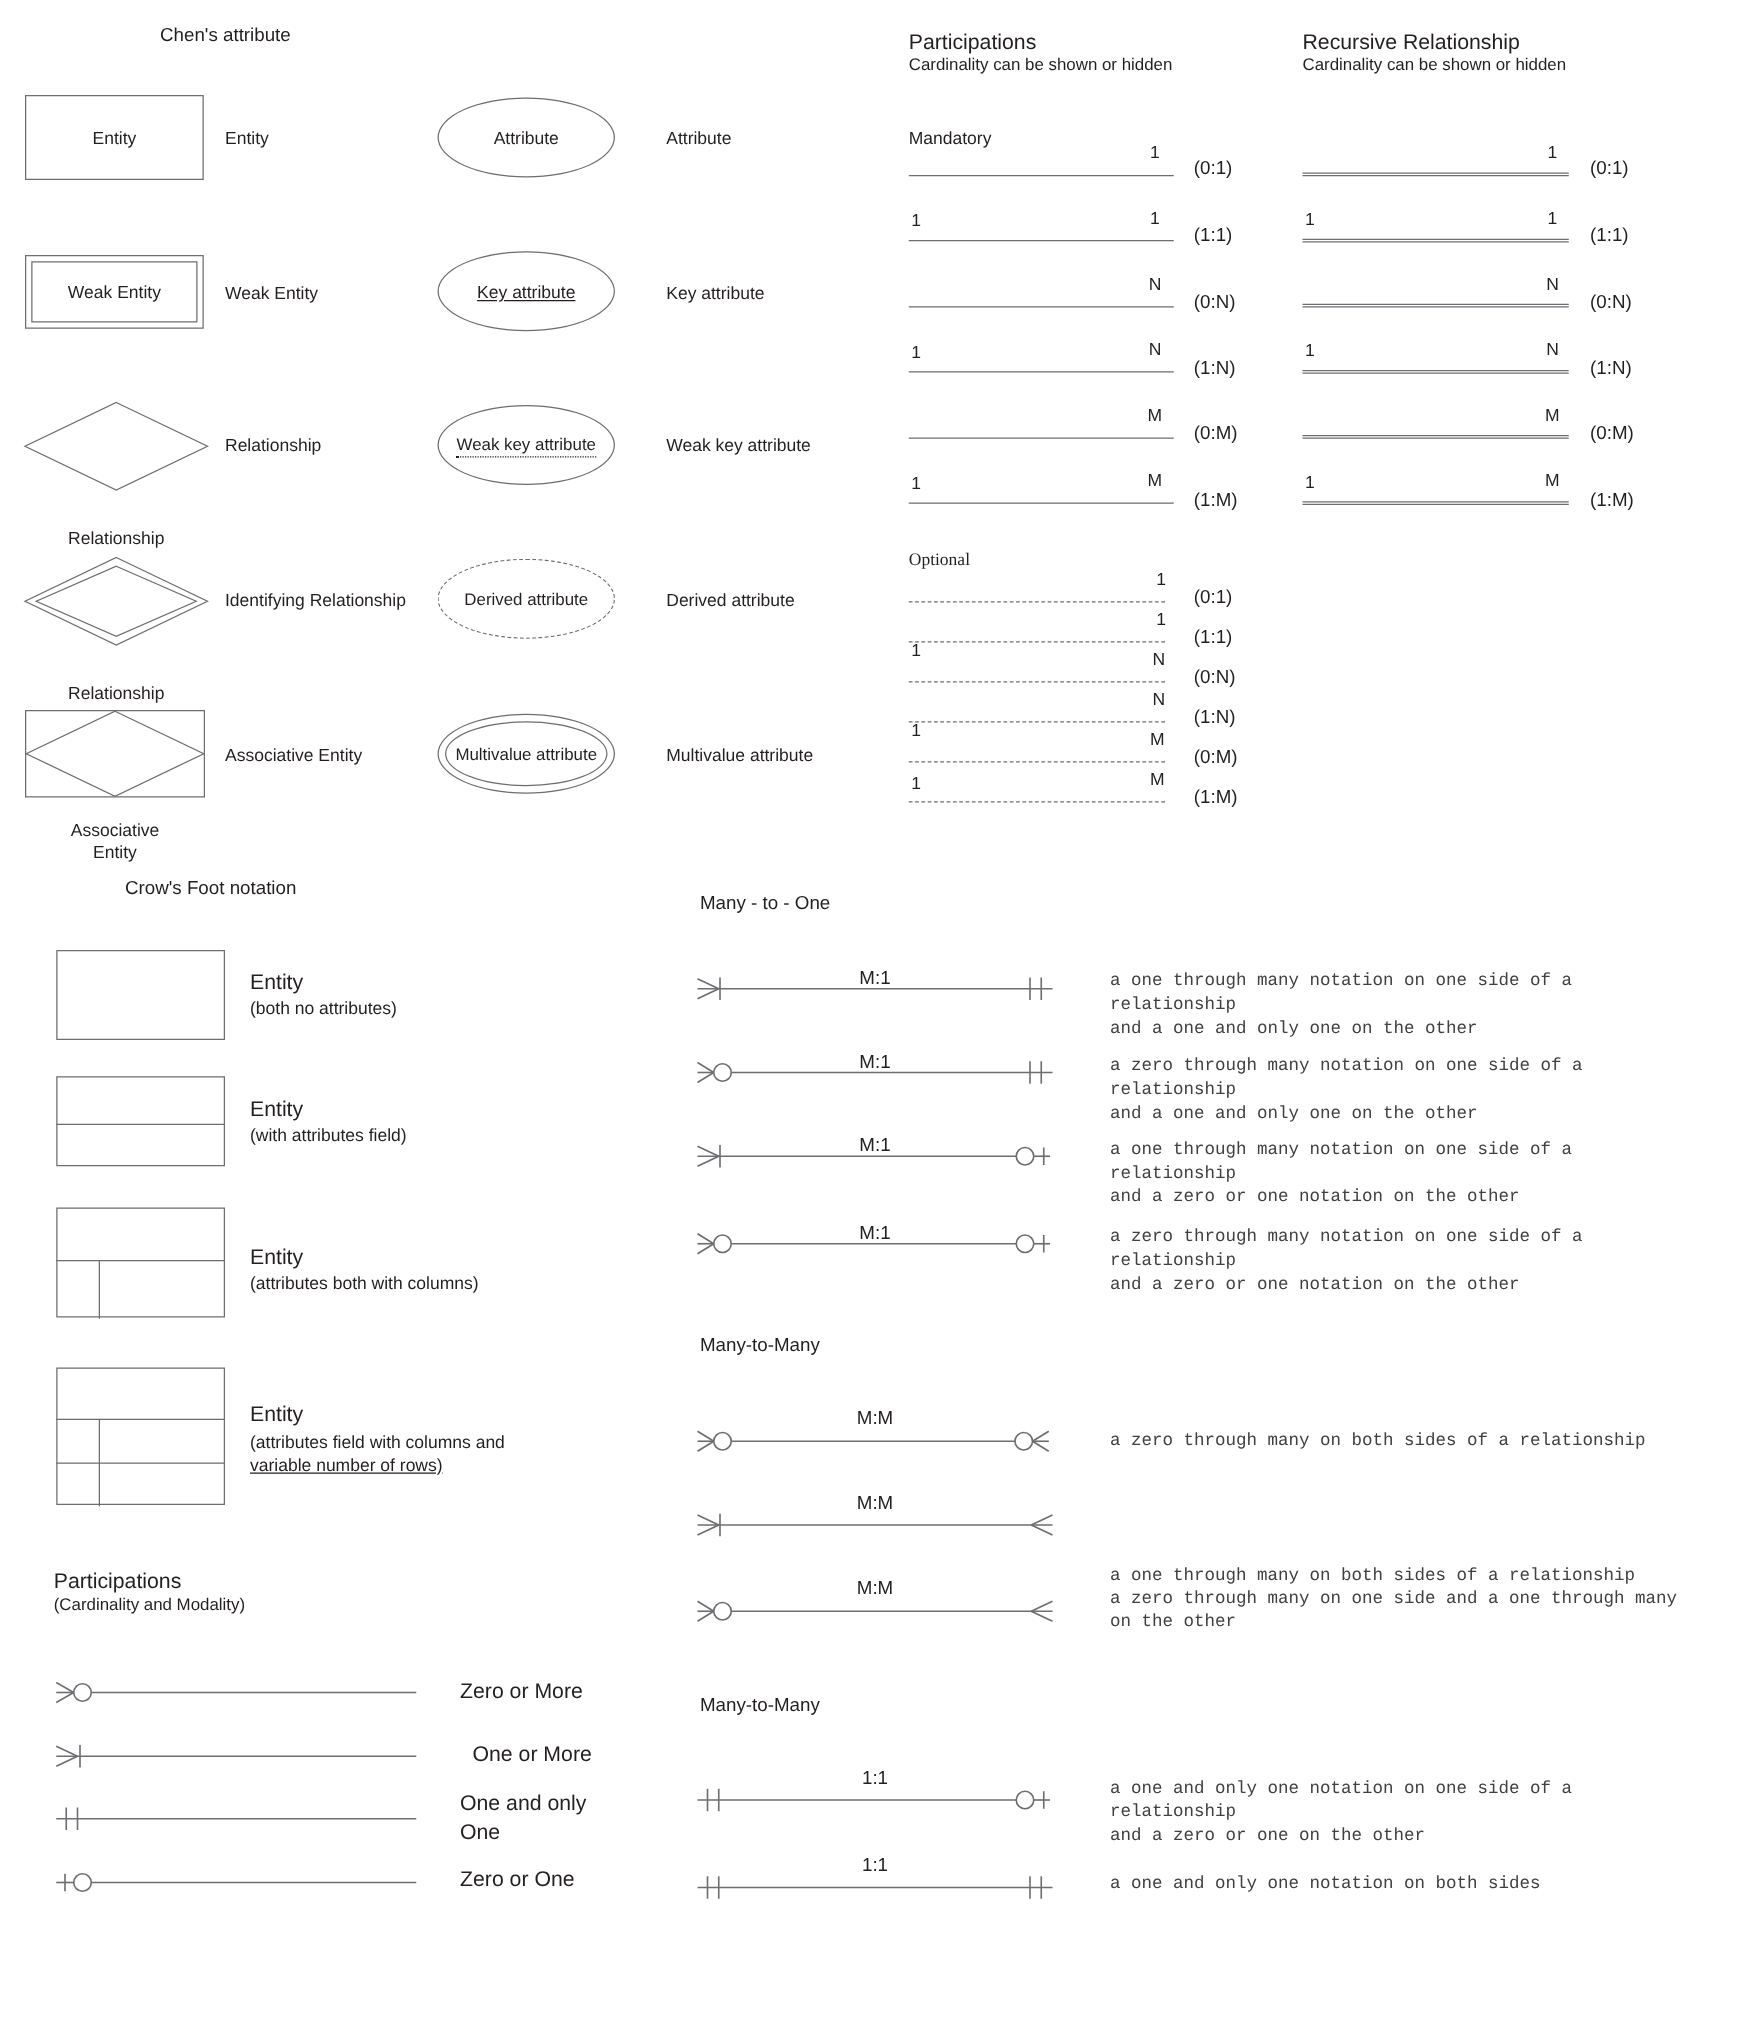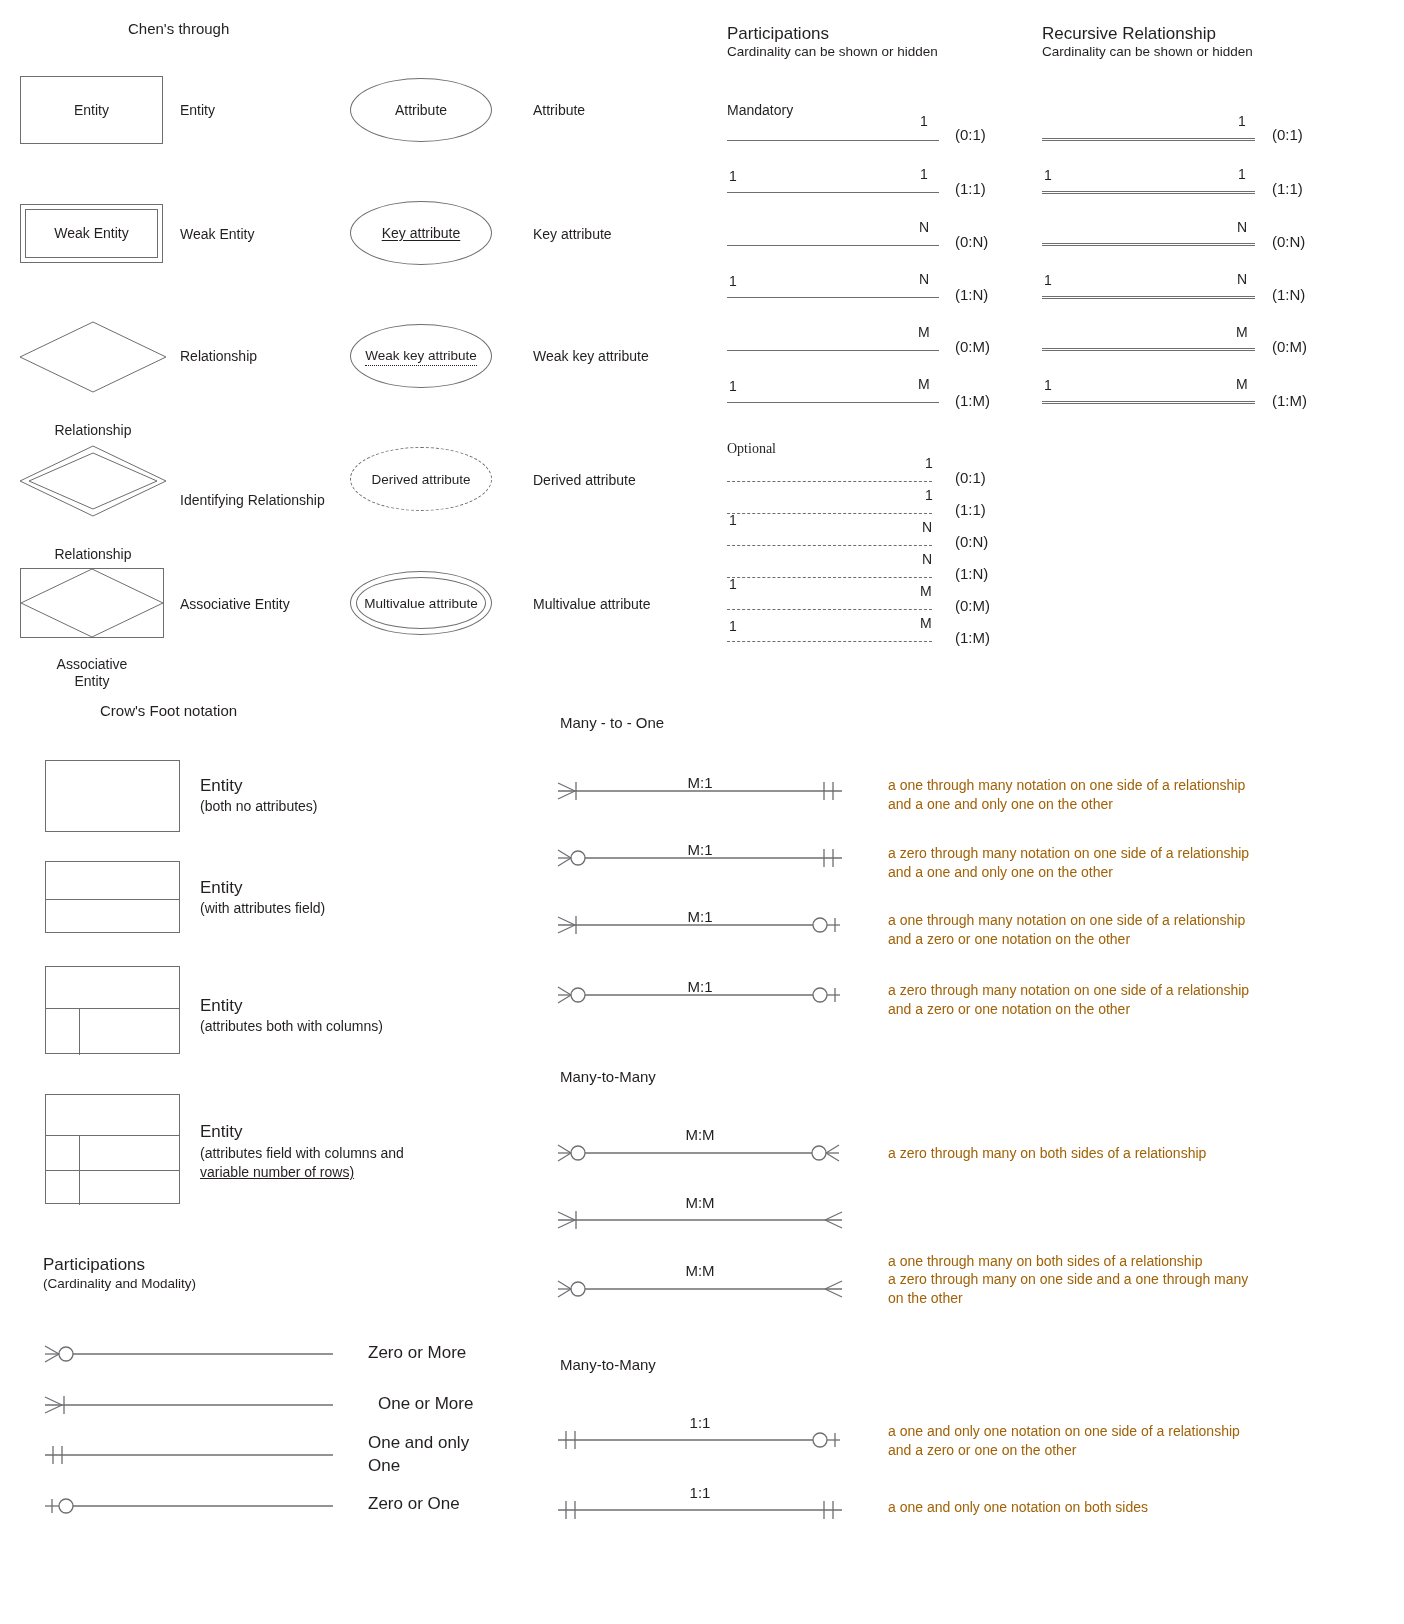--- a/index.html
+++ b/index.html
@@ -45,22 +45,23 @@
     white-space: nowrap;
   }
   .label-sub {
     font-size: 14px;
     color: #231f20;
     white-space: nowrap;
   }
   .desc {
     font-size: 14px;
     line-height: 19px;
-    color: #a16207;
+    color: #404040;
     width: 470px;
+    font-family: Liberation Mono, monospace;
   }
   .card-tag {
     font-size: 15px;
     color: #231f20;
     white-space: nowrap;
   }
   .mini {
     font-size: 14px;
     color: #231f20;
     white-space: nowrap;
@@ -156,21 +157,21 @@
   .p-line-double {
     height: 3px;
     border-top: 1px solid #6d6e71;
     border-bottom: 1px solid #6d6e71;
     box-sizing: border-box;
   }
 </style>
 </head>
 <body>
 
-<div class="abs sec-title" style="left:128px; top:20px;">Chen's through</div>
+<div class="abs sec-title" style="left:128px; top:20px;">Chen's attribute</div>
 
 <div class="abs box-entity" style="left:20px; top:76px; width:143px; height:68px;">
   <span class="shape-text">Entity</span>
 </div>
 <div class="abs label" style="left:180px; top:102px;">Entity</div>
 
 <div class="abs box-weak-outer" style="left:20px; top:204px; width:143px; height:59px;">
   <div class="box-weak-inner">
     <span class="shape-text">Weak Entity</span>
   </div>
@@ -185,21 +186,21 @@
 </div>
 <div class="abs label" style="left:180px; top:348px;">Relationship</div>
 
 <div class="abs" style="left:18px; top:444px; width:150px; height:74px;">
   <svg width="150" height="74" viewBox="0 0 150 74">
     <polygon points="75,2 148,37 75,72 2,37" fill="#fff" stroke="#6d6e71" stroke-width="1"></polygon>
     <polygon points="75,9 139,37 75,65 11,37" fill="none" stroke="#6d6e71" stroke-width="1"></polygon>
   </svg>
   <div class="abs shape-text" style="left:0; top:28px; width:150px;">Relationship</div>
 </div>
-<div class="abs label" style="left:180px; top:492px;">Identifying Relationship</div>
+<div class="abs label" style="left:180px; top:472px;">Identifying Relationship</div>
 
 <div class="abs" style="left:20px; top:568px; width:144px; height:70px;">
   <svg width="144" height="70" viewBox="0 0 144 70">
     <rect x="0.5" y="0.5" width="143" height="69" fill="#fff" stroke="#6d6e71" stroke-width="1"></rect>
     <polygon points="72,1 143,35 72,69 1,35" fill="none" stroke="#6d6e71" stroke-width="1"></polygon>
   </svg>
   <div class="abs shape-text" style="left:0; top:18px; width:144px;">
     <div>Associative</div>
     <div>Entity</div>
   </div>

